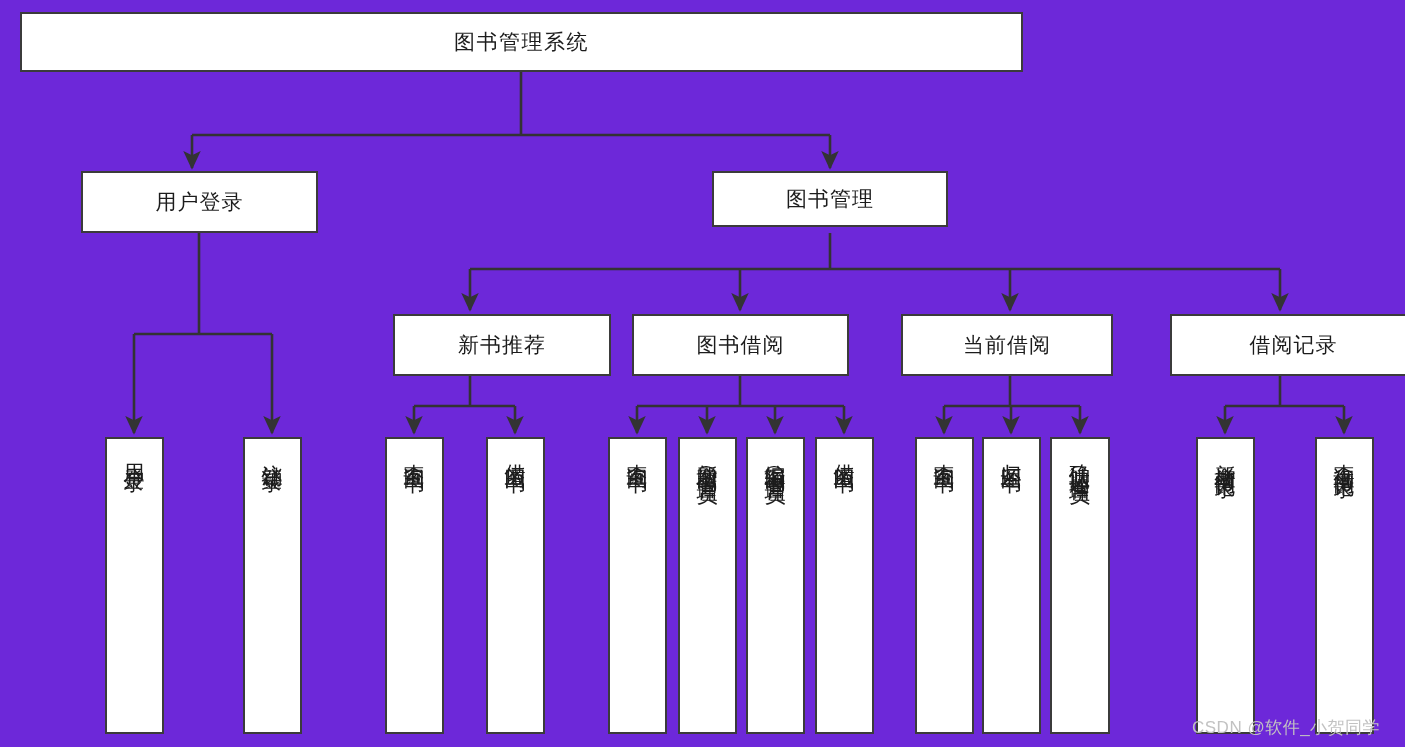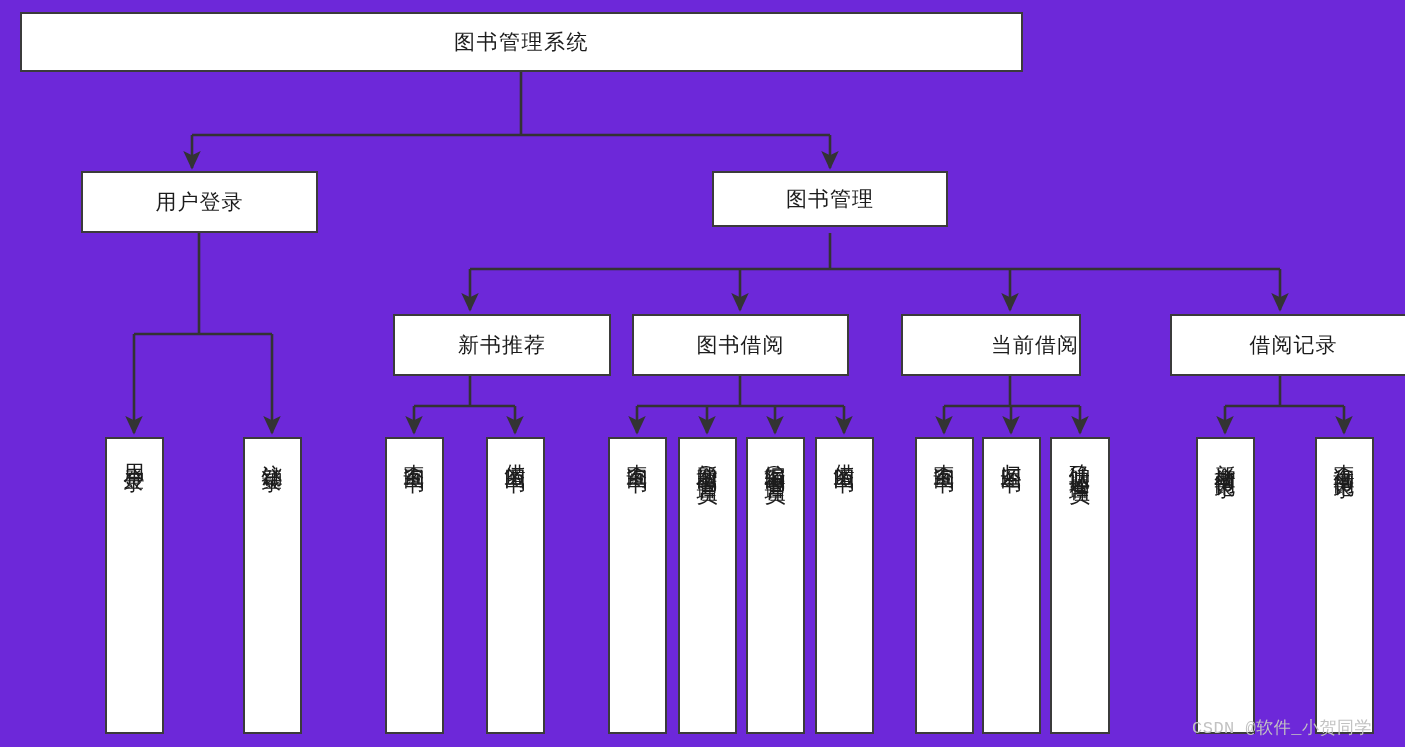--- a/index.html
+++ b/index.html
@@ -138,21 +138,21 @@
   <div class="node horiz" style="left:712px; top:171px; width:236px; height:56px;">
     <span class="label">图书管理</span>
   </div>
 
   <div class="node horiz" style="left:361px; top:314px; width:218px; height:62px;margin-left:32px;">
     <span class="label">新书推荐</span>
   </div>
   <div class="node horiz" style="left:632px; top:314px; width:217px; height:62px;align-items:center;">
     <span class="label">图书借阅</span>
   </div>
-  <div class="node horiz" style="left:901px; top:314px; width:180px; height:62px;justify-content:flex-end;">
+  <div class="node horiz" style="left:901px; top:314px; width:212px; height:62px;">
     <span class="label">当前借阅</span>
   </div>
   <div class="node horiz" style="left:1170px; top:314px; width:247px; height:62px;">
     <span class="label">借阅记录</span>
   </div>
 
   <div class="node vert" style="left:105px; top:437px; width:59px; height:297px;">
     <span class="label">用户登录</span>
   </div>
   <div class="node vert" style="left:243px; top:437px; width:59px; height:297px;">
@@ -189,15 +189,15 @@
     <span class="label">确认归还（管理员）</span>
   </div>
 
   <div class="node vert" style="left:1196px; top:437px; width:59px; height:297px;">
     <span class="label">新增借阅记录</span>
   </div>
   <div class="node vert" style="left:1315px; top:437px; width:59px; height:297px;">
     <span class="label">查询借阅记录</span>
   </div>
 
-  <div class="watermark" style="left:1192px; top:716px;font-family:Liberation Mono, monospace;">CSDN @软件_小贺同学</div>
+  <div class="watermark" style="left:1192px; top:716px;">CSDN @软件_小贺同学</div>
 
 </div>
 
 </body></html>

